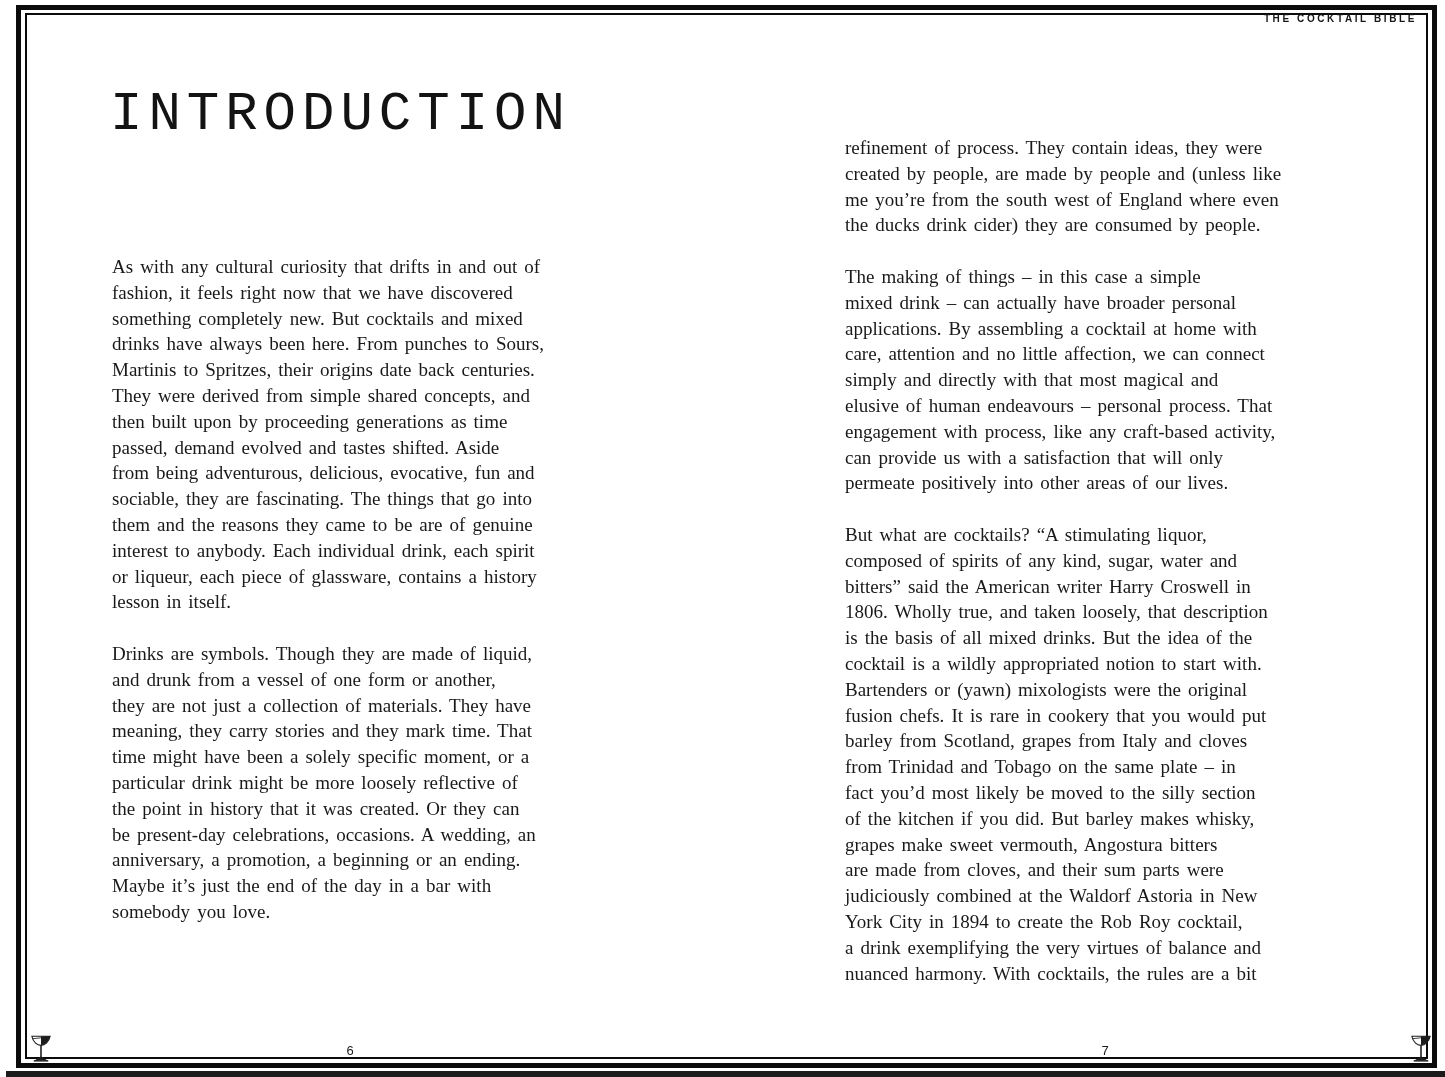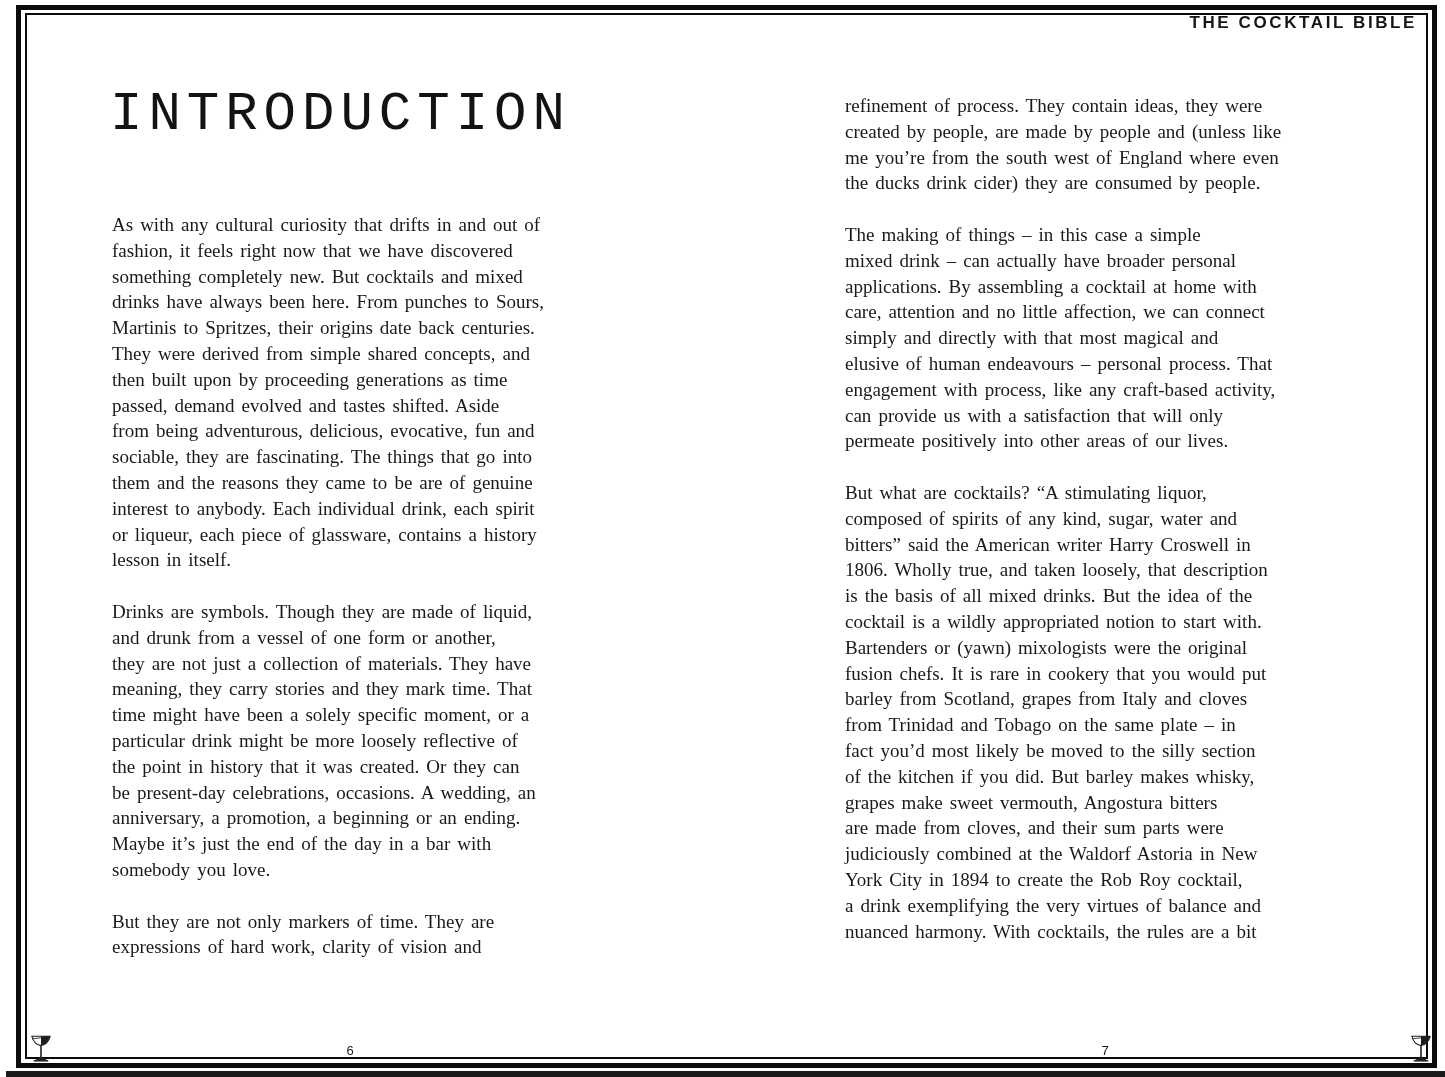--- a/index.html
+++ b/index.html
@@ -29,21 +29,21 @@
     position: absolute;
     left: 6px; right: 0; bottom: 0;
     height: 6px;
     background: #1b1b1b;
   }
   .running-header {
     position: absolute;
     top: 13px;
     right: 28px;
     font-family: "Liberation Sans", sans-serif;
-    font-size: 17px;
+    font-size: 10px;
     font-weight: bold;
     letter-spacing: 2.6px;
     color: #161616;
     white-space: nowrap;
   }
   .chapter-title {
     position: absolute;
     left: 110px;
     top: 84px;
     margin: 0;
@@ -54,20 +54,21 @@
     color: #131313;
     white-space: nowrap;
   }
   .col {
     position: absolute;
     width: 520px;
     font-size: 19px;
     line-height: 25.8px;
     word-spacing: 0.12em;
     color: #191919;
+    margin-top: 42px;
   }
   .col p {
     margin: 0 0 25.8px 0;
     white-space: pre-line;
   }
   .col-left  { left: 112px; top: 212px; }
   .col-right { left: 845px; top: 93px; }
   .folio {
     position: absolute;
     width: 24px;
@@ -117,22 +118,20 @@
 and drunk from a vessel of one form or another,
 they are not just a collection of materials. They have
 meaning, they carry stories and they mark time. That
 time might have been a solely specific moment, or a
 particular drink might be more loosely reflective of
 the point in history that it was created. Or they can
 be present-day celebrations, occasions. A wedding, an
 anniversary, a promotion, a beginning or an ending.
 Maybe it’s just the end of the day in a bar with
 somebody you love.</p>
-    <p>But they are not only markers of time. They are
-expressions of hard work, clarity of vision and</p>
   </section>
 
   <section class="col col-right">
     <p>refinement of process. They contain ideas, they were
 created by people, are made by people and (unless like
 me you’re from the south west of England where even
 the ducks drink cider) they are consumed by people.</p>
     <p>The making of things – in this case a simple
 mixed drink – can actually have broader personal
 applications. By assembling a cocktail at home with

